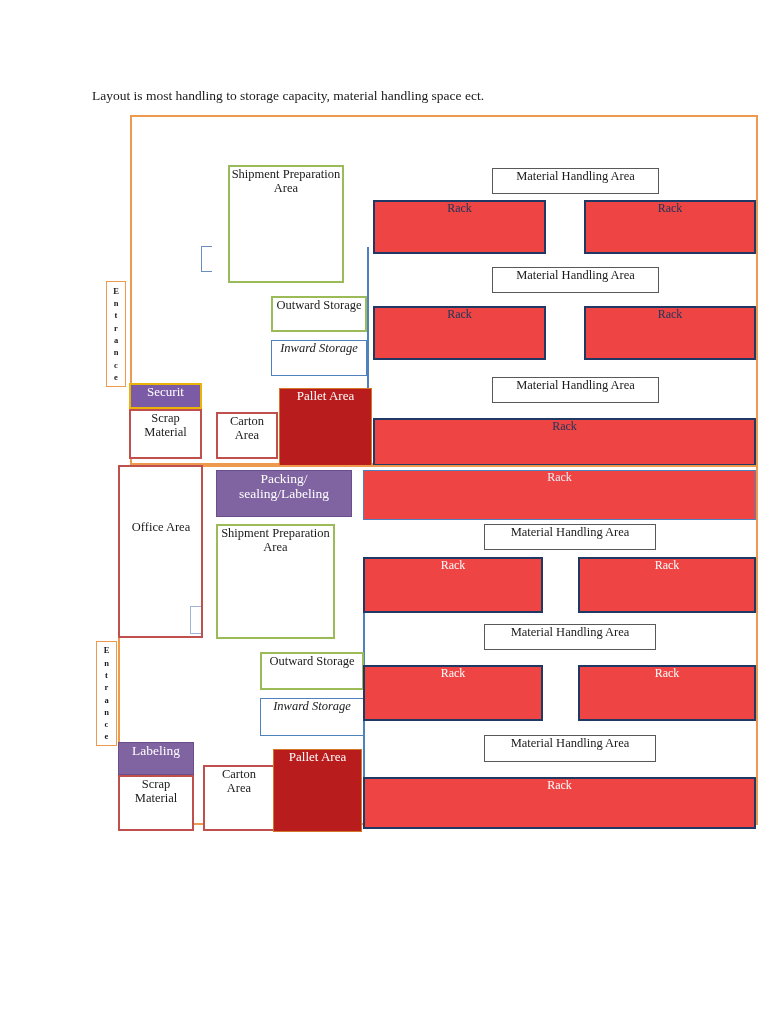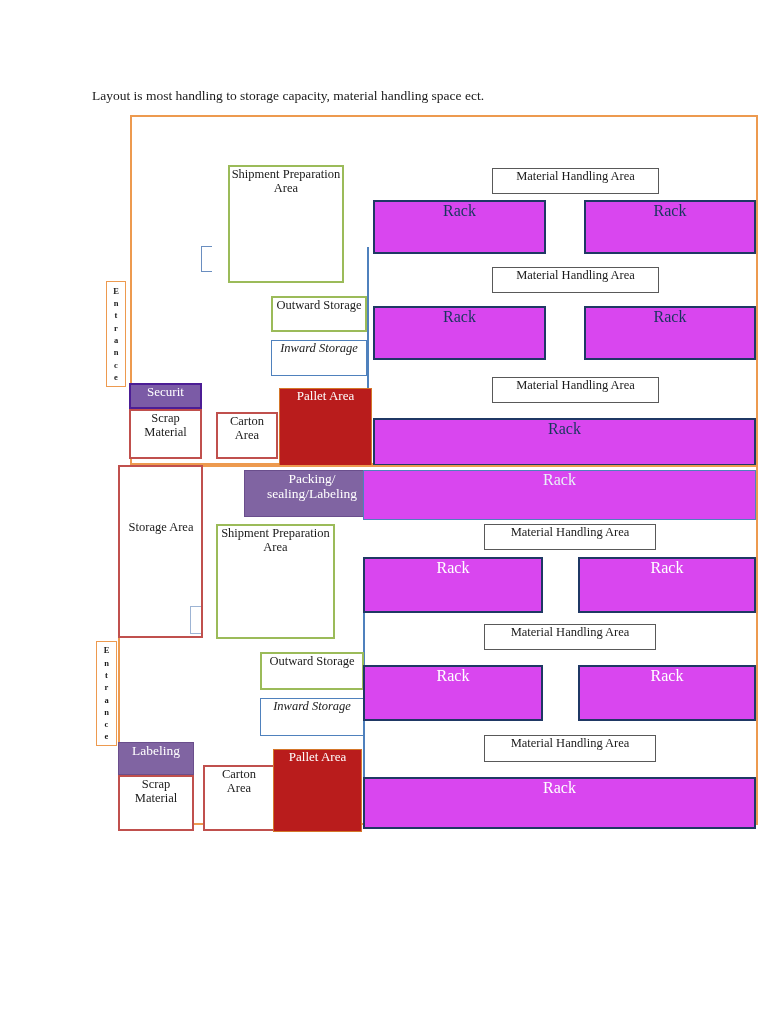--- a/index.html
+++ b/index.html
@@ -19,34 +19,34 @@
   
   .box{position:absolute;box-sizing:border-box;display:flex;align-items:flex-start;justify-content:center;text-align:center;line-height:1.12;}
   .frame{position:absolute;box-sizing:border-box;background:transparent;}
 
   
   .frame-orange{border:2.5px solid #ED9A4F;}
   .frame-red{border:2px solid #C0504D;}
 
   
   .rack{
-    background:#d946ef;border:2px solid #1F3864;
-    color:#17365D;font-size:16px;
+    background:#ef4444;border:2px solid #1F3864;
+    color:#17365D;font-size:12px;
   }
   .rack.light{border:1px solid #4E81BD;color:#EAF0F8;}
   .rack.lightborder{border:2px solid #1F3864;color:#FFFFFF;}
 
   
   .mha{background:#FFFFFF;border:1px solid #595959;color:#1a1a1a;font-size:12.5px;}
 
   
   .green{background:#FFFFFF;border:2px solid #9BBB59;color:#1a1a1a;font-size:12.5px;}
   .blueline{background:#FFFFFF;border:1.5px solid #4F81BD;color:#1a1a1a;font-size:12.5px;font-style:italic;}
   .redline{background:#FFFFFF;border:2px solid #C0504D;color:#1a1a1a;font-size:12.5px;}
-  .purple{background:#7B5BA6;border:2px solid #4c1d95;color:#FFFFFF;font-size:13px;}
+  .purple{background:#7B5BA6;border:2px solid #eab308;color:#FFFFFF;font-size:13px;}
   .purple2{background:#8064A2;border:1.5px solid #6A4E8C;color:#FFFFFF;font-size:13.5px;}
   .orangefill{background:#b91c1c;border:1.5px solid #D4762A;color:#FFFFFF;font-size:13px;}
 
   
   .entrance{
     border:1.5px solid #ED9A4F;background:#FFFFFF;
     display:flex;flex-direction:column;align-items:center;justify-content:center;
     font-size:8.5px;font-weight:bold;color:#1a1a1a;letter-spacing:0;
     line-height:1.45;position:absolute;box-sizing:border-box;
   }
@@ -149,26 +149,26 @@
     <span>n</span>
     <span>t</span>
     <span>r</span>
     <span>a</span>
     <span>n</span>
     <span>c</span>
     <span>e</span>
   </div>
 
   <div class="box" style="left:122px;top:520px;width:78px;height:60px;color:#1a1a1a;font-size:12.5px;">
-    <span>Storage Area</span>
+    <span>Office Area</span>
   </div>
 
   <div class="bracket2" style="left:190px;top:606px;width:11px;height:28px;"></div>
 
-  <div class="box purple2" style="left:216px;top:470px;width:136px;height:47px;margin-left:28px;">
+  <div class="box purple2" style="left:216px;top:470px;width:136px;height:47px;">
     <span style="display:block;width:126px;">Packing/ sealing/Labeling</span>
   </div>
 
   <div class="box green" style="left:216px;top:524px;width:119px;height:115px;">
     <span>Shipment Preparation Area</span>
   </div>
 
   <div class="vline" style="left:363px;top:604px;height:220px;"></div>
 
   <div class="box green" style="left:260px;top:652px;width:104px;height:38px;">

